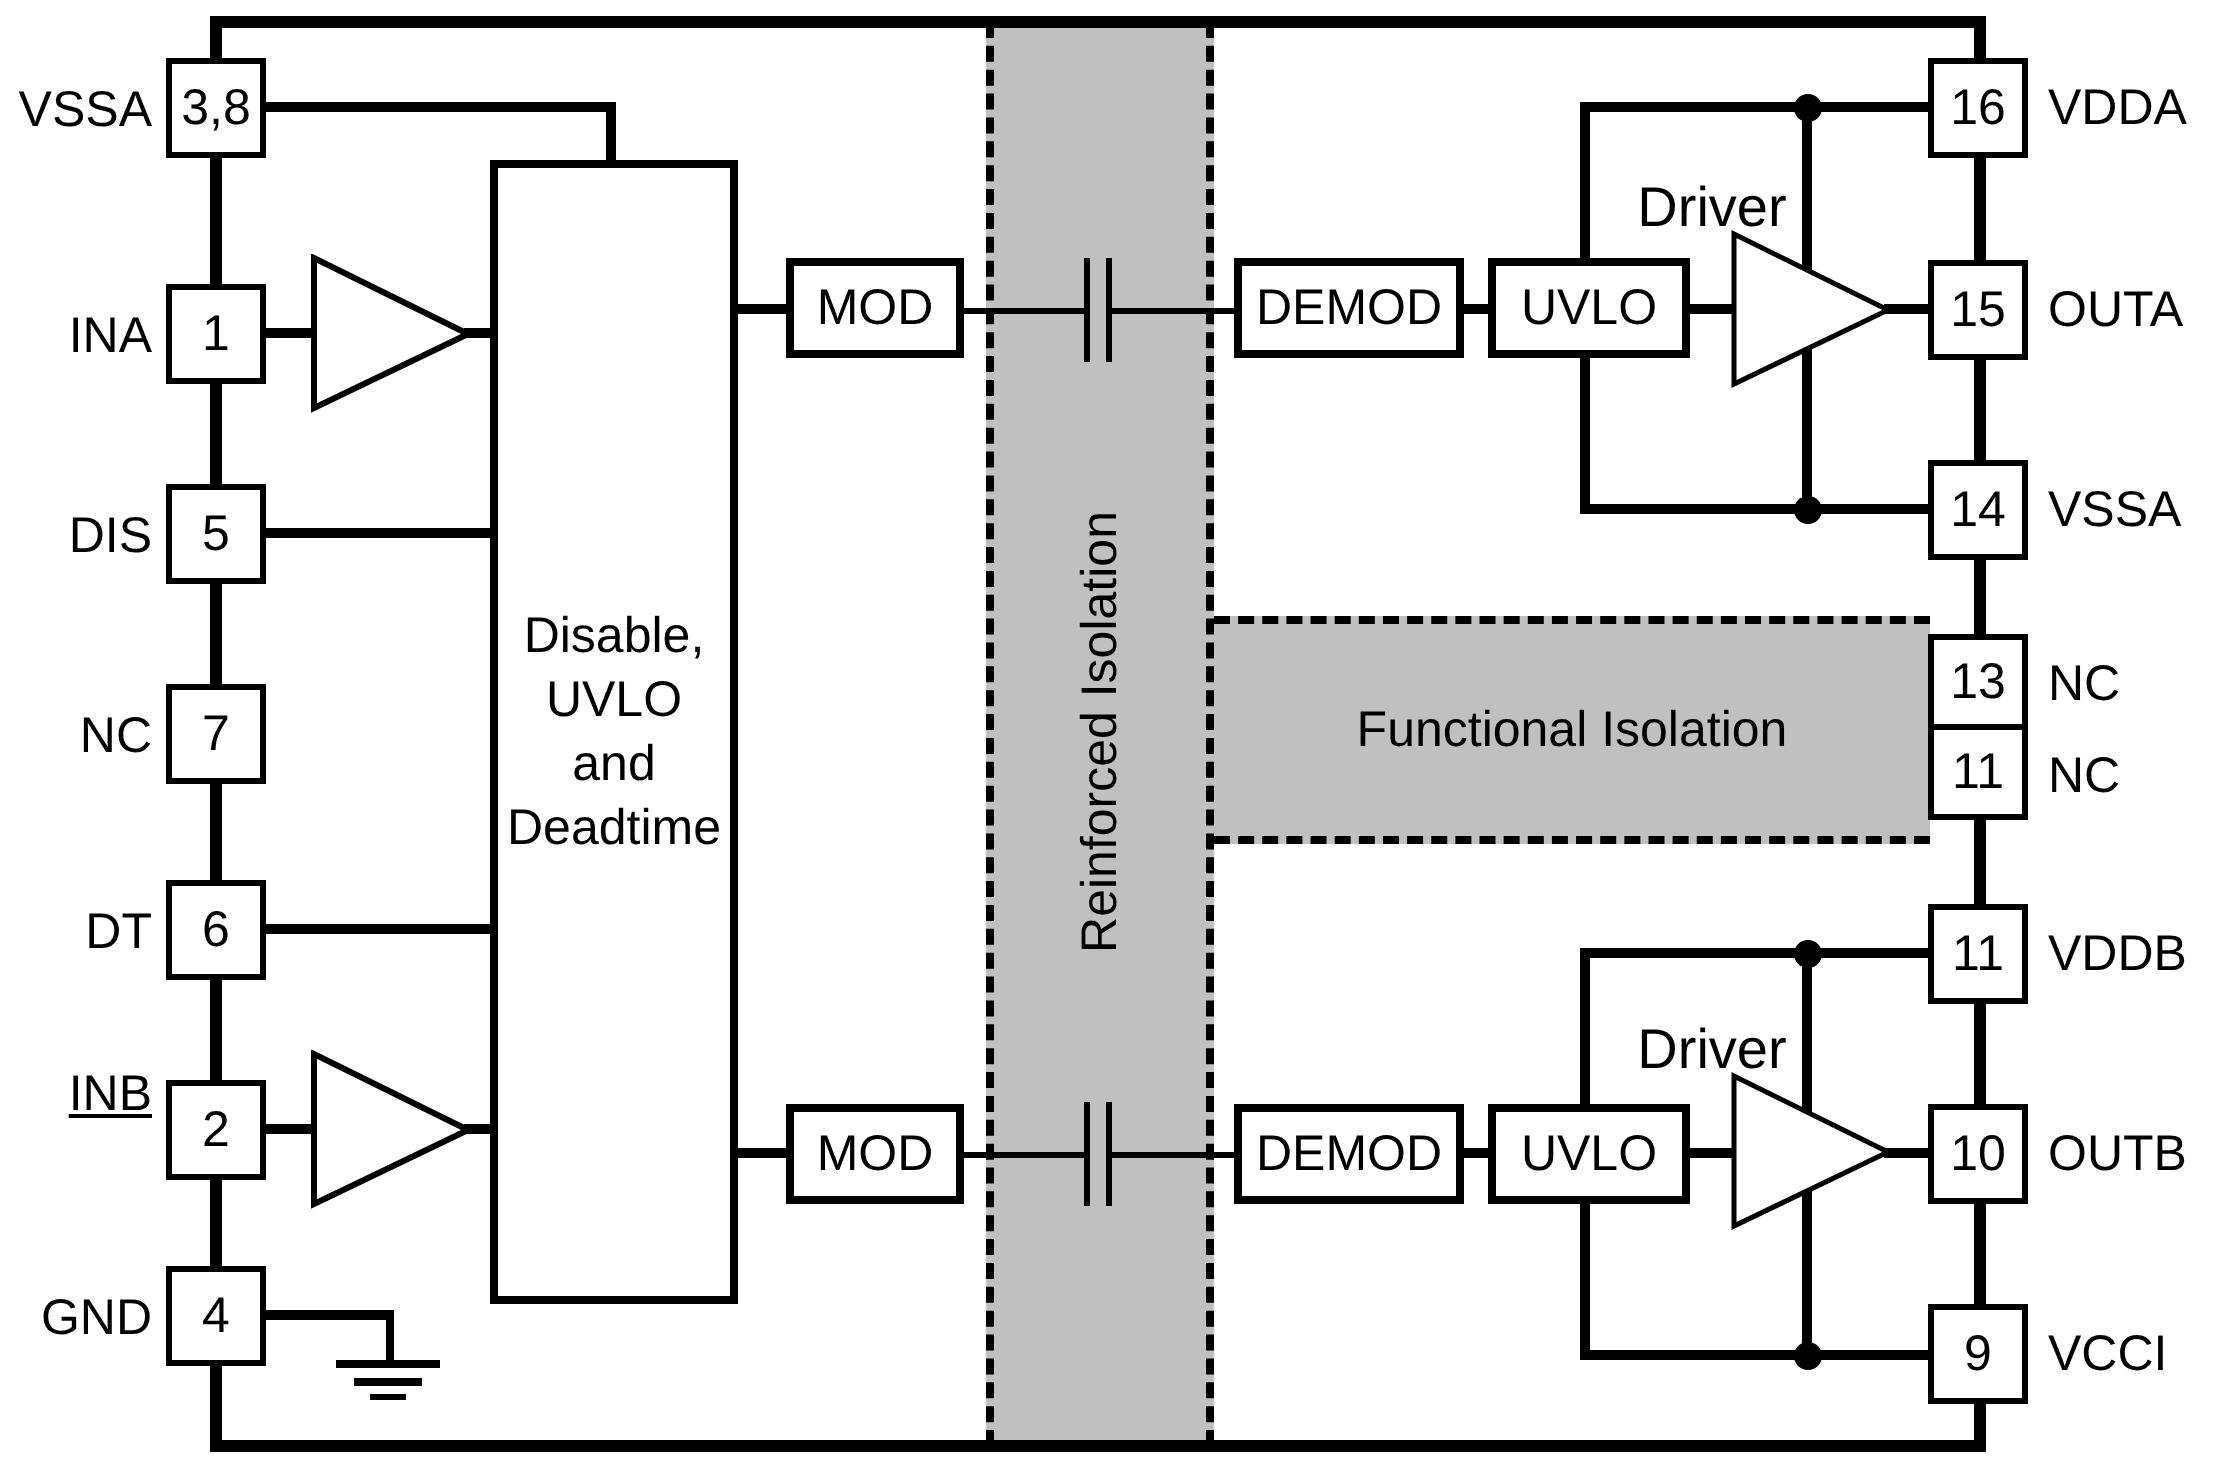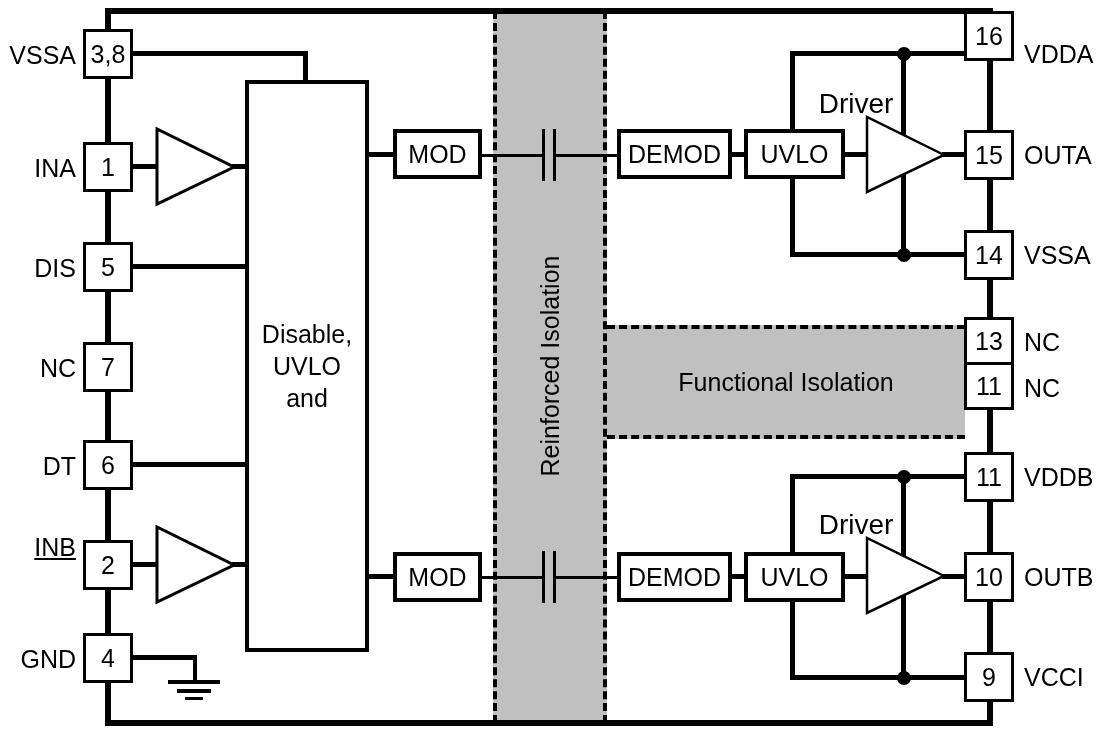--- a/index.html
+++ b/index.html
@@ -32,21 +32,21 @@
   #reinforced-band{border-left:4px dashed #000;border-right:4px dashed #000;}
   .gndwrap{position:absolute;left:168px;top:680px;width:52px;height:21px;z-index:3;}
   .gndwrap div{position:absolute;background:#000;}
 </style>
 </head>
 <body>
 
 <div id="stage">
 
   <div id="reinforced-band" class="band" style="left:493px;top:11px;width:114px;height:712px;"></div>
-  <div id="functional-band" class="band" style="left:607px;top:308px;width:358px;height:114px;margin-top:17px;">
+  <div id="functional-band" class="band" style="left:607px;top:308px;width:358px;height:114px;">
     <span>Functional Isolation</span>
   </div>
   <div id="reinforced-label">Reinforced Isolation</div>
 
   <div id="chip-outline"></div>
 
   <div class="wire" style="left:131px;top:51px;width:174px;height:5px;"></div>
   <div class="wire" style="left:303px;top:51px;width:5px;height:33px;"></div>
   <div class="wire" style="left:131px;top:164px;width:26px;height:5px;"></div>
   <div class="wire" style="left:232px;top:164px;width:16px;height:5px;"></div>
@@ -114,20 +114,21 @@
     <polygon points="2,2 2,77 79,40" fill="#fff" stroke="#000" stroke-width="2.5"></polygon>
   </svg>
 
   <div class="freelabel" style="left:806px;top:88px;width:100px;text-align:center;">Driver</div>
   <div class="freelabel" style="left:806px;top:509px;width:100px;text-align:center;">Driver</div>
 
   <div id="control-block" class="blockbox" style="left:245px;top:80px;width:124px;height:572px;">
     <span>Disable,</span>
     <span>UVLO</span>
     <span>and</span>
+    <span>Deadtime</span>
   </div>
 
   <div class="blockbox" style="left:393px;top:129px;width:89px;height:50px;">MOD</div>
   <div class="blockbox" style="left:617px;top:129px;width:115px;height:50px;">DEMOD</div>
   <div class="blockbox" style="left:744px;top:129px;width:101px;height:50px;">UVLO</div>
 
   <div class="blockbox" style="left:393px;top:552px;width:89px;height:50px;">MOD</div>
   <div class="blockbox" style="left:617px;top:552px;width:115px;height:50px;">DEMOD</div>
   <div class="blockbox" style="left:744px;top:552px;width:101px;height:50px;">UVLO</div>
 
@@ -140,21 +141,21 @@
   <div class="pinbox" style="left:83px;top:633px;">4</div>
 
   <div class="plabel left" style="top:40px;">VSSA</div>
   <div class="plabel left" style="top:153px;">INA</div>
   <div class="plabel left" style="top:253px;">DIS</div>
   <div class="plabel left" style="top:353px;">NC</div>
   <div class="plabel left" style="top:451px;">DT</div>
   <div class="plabel left" style="top:532px;text-decoration:underline;">INB</div>
   <div class="plabel left" style="top:644px;">GND</div>
 
-  <div class="pinbox" style="left:964px;top:11px;">16</div>
+  <div class="pinbox" style="left:964px;top:29px;">16</div>
   <div class="pinbox" style="left:964px;top:130px;">15</div>
   <div class="pinbox" style="left:964px;top:230px;">14</div>
   <div class="pinbox" style="left:964px;top:317px;height:48px;">13</div>
   <div class="pinbox" style="left:964px;top:362px;height:48px;">11</div>
   <div class="pinbox" style="left:964px;top:452px;">11</div>
   <div class="pinbox" style="left:964px;top:552px;">10</div>
   <div class="pinbox" style="left:964px;top:652px;">9</div>
 
   <div class="plabel right" style="top:39px;">VDDA</div>
   <div class="plabel right" style="top:140px;">OUTA</div>

